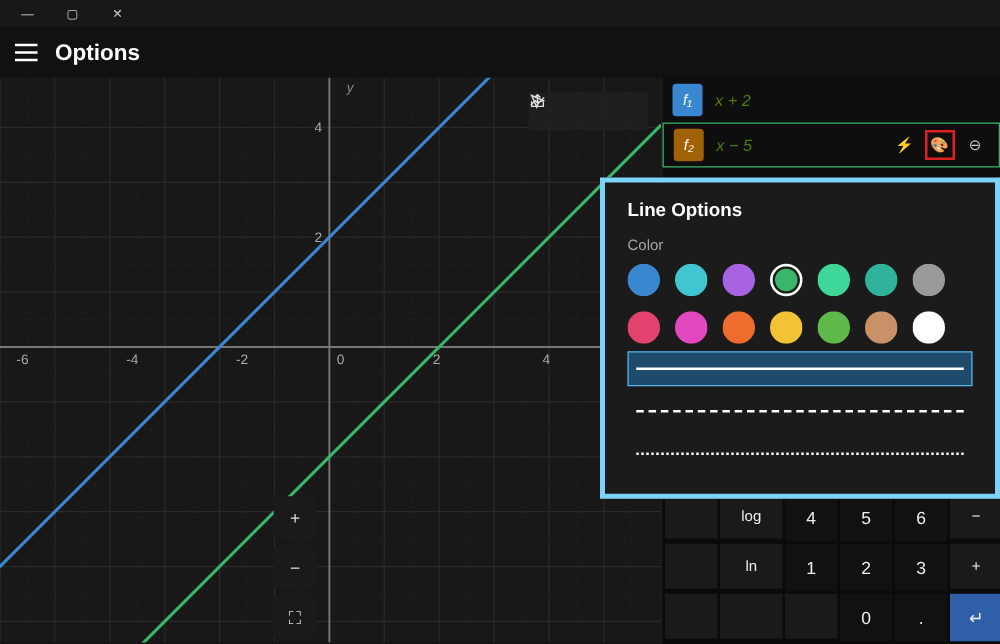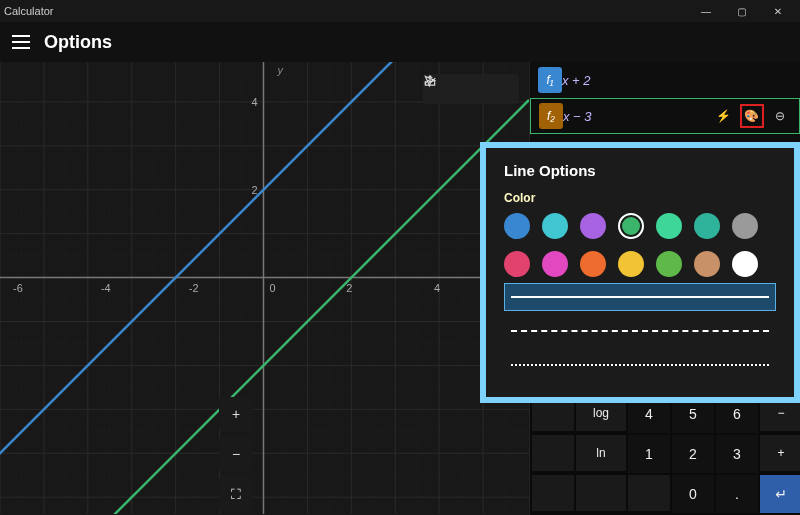--- a/index.html
+++ b/index.html
@@ -14,54 +14,53 @@
 .header h1 { font-size: 18px; font-weight: 600; }
 .content { position: relative; height: 453px; display: flex; }
 .graph { position: relative; width: 530px; height: 453px; background: #181818; overflow: hidden; border-right: 1px solid #222; }
 .graph svg { position: absolute; inset: 0; }
 .axis-label { fill: #888; font-size: 11px; font-style: italic; }
 .tick { fill: #aaa; font-size: 11px; }
 .toolbar { position: absolute; top: 12px; right: 10px; display: flex; background: rgba(32,32,32,0.9); border-radius: 3px; }
 .toolbar button { width: 32px; height: 30px; background: transparent; border: none; color: #ddd; cursor: pointer; font-size: 14px; display: flex; align-items: center; justify-content: center; }
 .rightpane { flex: 1; background: #0e0e0e; position: relative; }
 .funclist { }
-.func { height: 36px; display: flex; align-items: center; padding: 0 8px; font-size: 13px; }
+.func { height: 36px; display: flex; align-items: center; padding: 0 8px; gap: 10px; font-size: 13px; }
 .func .badge { width: 24px; height: 26px; border-radius: 3px; display: flex; align-items: center; justify-content: center; font-style: italic; font-size: 12px; color: #fff; }
 .func1 .badge { background: #3a87d1; }
 .func2 .badge { background: #a16207; }
 .func2 { border: 1px solid #3bb56b; }
-.func .expr { flex: 1; font-style: italic; color: #c4b5fd; }
+.func .expr { flex: 1; font-style: italic; color: #4d7c0f; }
 .func .actions { display: flex; gap: 6px; align-items: center; }
 .func .actions button { width: 22px; height: 22px; background: transparent; border: none; color: #ccc; cursor: pointer; font-size: 12px; display: flex; align-items: center; justify-content: center; }
 .highlight-red { outline: 2px solid #e02020; outline-offset: -1px; }
 .keypad { position: absolute; bottom: 0; right: 0; width: 270px; display: grid; grid-template-columns: 42px 50px repeat(3,42px) 42px; grid-auto-rows: 38px; gap: 2px; background: #0a0a0a; padding: 2px; }
 .key { background: #111; color: #eee; border: none; font-size: 14px; display: flex; align-items: center; justify-content: center; cursor: pointer; }
 .key.func { background: #1a1a1a; font-size: 12px; }
 .key.enter { background: #2f5fa8; }
-.popup { position: absolute; top: 80px; right: 0; width: 320px; background: #1b1b1b; border: 6px solid #7dd3fc; padding: 14px 18px 18px; z-index: 5; }
+.popup { position: absolute; top: 80px; right: 0; width: 320px; background: #1b1b1b; border: 4px solid #7dd3fc; padding: 14px 18px 18px; z-index: 5; }
 .popup h2 { font-size: 15px; font-weight: 600; margin-bottom: 12px; }
-.popup .section-label { font-size: 12px; color: #fef9c3; margin: 10px 0 8px; font-weight: bold; }
+.popup .section-label { font-size: 12px; color: #a3a3a3; margin: 10px 0 8px; }
 .swatches { display: flex; flex-wrap: wrap; gap: 12px; }
 .swatch { width: 26px; height: 26px; border-radius: 50%; cursor: pointer; border: 2px solid transparent; }
 .swatch.selected { border: 2px solid #fff; box-shadow: 0 0 0 2px #1b1b1b inset; }
 .styles { display: flex; flex-direction: column; gap: 6px; margin-top: 6px; }
 .style-row { height: 28px; display: flex; align-items: center; justify-content: center; cursor: pointer; border: 1px solid transparent; padding: 0 6px; }
 .style-row.selected { background: #1e4a6b; border: 1px solid #5ab0e4; }
 .style-row .line { width: 100%; height: 0; border-top-width: 2px; border-color: #fff; }
 .solid { border-top-style: solid; }
 .dashed { border-top-style: dashed; }
 .dotted { border-top-style: dotted; }
 .sidetools { position: absolute; right: 276px; bottom: 4px; display: flex; flex-direction: column; gap: 6px; }
 .sidetools button { width: 34px; height: 34px; background: #1a1a1a; border: none; color: #ddd; cursor: pointer; font-size: 14px; border-radius: 3px; }
 </style>
 </head>
 <body>
 
 <div class="titlebar">
-  <span class="title">Calculator</span>
   <div class="winbtns">
     <div class="winbtn">—</div>
     <div class="winbtn">▢</div>
     <div class="winbtn">✕</div>
   </div>
 </div>
 
 <div class="header">
   <div class="hamburger">
       <span></span>
@@ -162,21 +161,21 @@
   </div>
 
   <div class="rightpane">
     <div class="funclist">
       <div class="func func1">
         <div class="badge">f₁</div>
         <div class="expr">x + 2</div>
       </div>
       <div class="func func2">
         <div class="badge">f₂</div>
-        <div class="expr">x − 3</div>
+        <div class="expr">x − 5</div>
         <div class="actions">
           <button>⚡</button>
           <button class="highlight-red">🎨</button>
           <button>⊖</button>
         </div>
       </div>
     </div>
 
     <div class="keypad">
       <button class="key func"></button>

